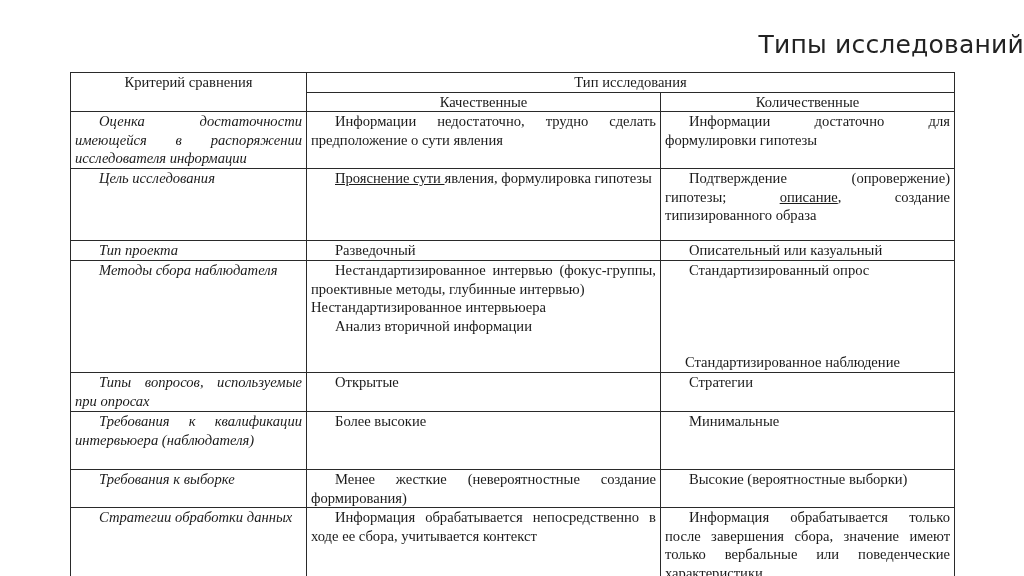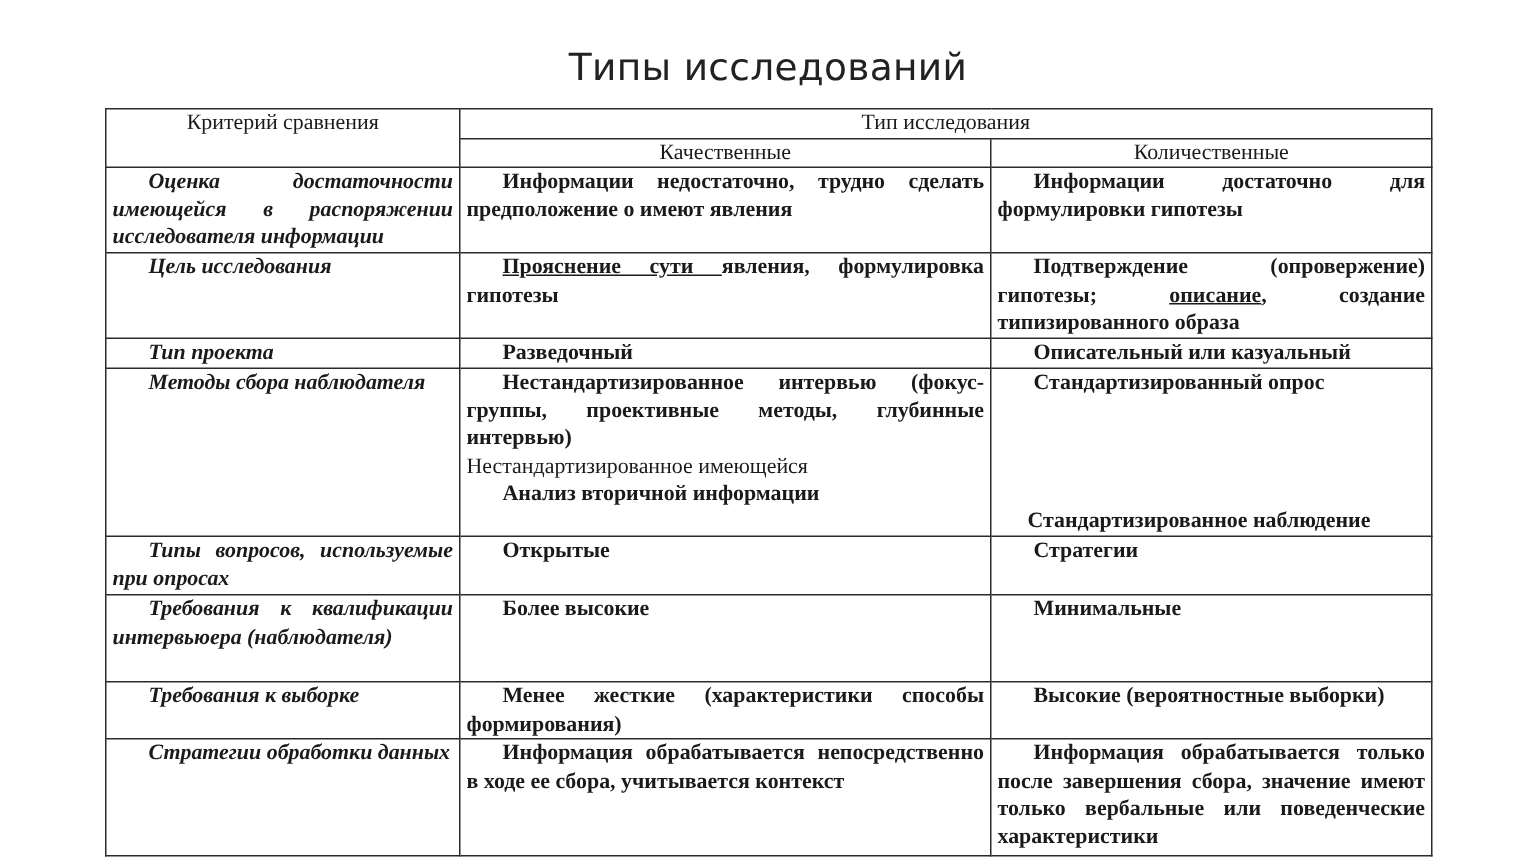--- a/index.html
+++ b/index.html
@@ -1,38 +1,38 @@
 <!DOCTYPE html>
 <html><head>
   <meta charset="utf-8">
   <style>
     html, body { margin: 0; padding: 0; }
     body {
       width: 1024px; height: 576px; background: #ffffff; position: relative; overflow: hidden;
       font-family: "Liberation Serif", serif; color: #1a1a1a;
     }
     .title {
-      position: absolute; left: 0; top: 30px; width: 1024px; text-align: center;
+      position: absolute; left: 0; top: 30px; width: 1024px; text-align: right;
       font-family: "DejaVu Sans", sans-serif; font-size: 25px; color: #222;
       letter-spacing: 0.2px;
     }
     table.grid {
       position: absolute; left: 70px; top: 72px;
       border-collapse: collapse; table-layout: fixed;
       width: 884px;
       font-size: 14.6px; line-height: 18.6px;
     }
     table.grid td, table.grid th {
       border: 1.6px solid #2a2a2a; vertical-align: top; padding: 0 4px;
       text-align: justify; text-align-last: left;
     }
     table.grid th { font-weight: normal; text-align: right; text-align-last: center; }
     th.crit { font-weight: bold; vertical-align: top; padding-top: 1px; }
     td.crit { font-style: italic; }
-    .ind { text-indent: 24px; font-weight: bold; }
+    .ind { text-indent: 24px; }
     .u { text-decoration: underline; }
   </style>
 </head>
 <body>
 
 <div class="title">Типы исследований</div>
 
 <table class="grid">
   <colgroup>
     <col style="width:236px">
@@ -44,41 +44,41 @@
     <th class="crit" rowspan="2">Критерий сравнения</th>
     <th colspan="2">Тип исследования</th>
   </tr>
   <tr style="height:19px">
     <th>Качественные</th>
     <th>Количественные</th>
   </tr>
 
   <tr style="height:56px">
     <td class="crit ind">Оценка достаточности имеющейся в распоряжении исследователя информации</td>
-    <td class="ind">Информации недостаточно, трудно сделать предположение о имеют явления</td>
+    <td class="ind">Информации недостаточно, трудно сделать предположение о сути явления</td>
     <td class="ind">Информации достаточно для формулировки гипотезы</td>
   </tr>
 
-  <tr style="height:57px">
+  <tr style="height:72px">
     <td class="crit ind">Цель исследования</td>
     <td class="ind"><span class="u">Прояснение сути </span><span>явления, формулировка гипотезы</span></td>
     <td class="ind"><span>Подтверждение (опровержение) гипотезы; </span><span class="u">описание</span><span>, создание типизированного образа</span></td>
   </tr>
 
   <tr style="height:20px">
     <td class="crit ind">Тип проекта</td>
     <td class="ind">Разведочный</td>
     <td class="ind">Описательный или казуальный</td>
   </tr>
 
   <tr style="height:112px">
     <td class="crit ind">Методы сбора наблюдателя</td>
     <td>
       <div class="ind">Нестандартизированное интервью (фокус-группы, проективные методы, глубинные интервью)</div>
-      <div>Нестандартизированное имеющейся</div>
+      <div>Нестандартизированное интервьюера</div>
       <div class="ind">Анализ вторичной информации</div>
     </td>
     <td style="position:relative;">
       <div class="ind">Стандартизированный опрос</div>
       <div class="ind" style="position:absolute; bottom:0; left:0;">Стандартизированное наблюдение</div>
     </td>
   </tr>
 
   <tr style="height:39px">
     <td class="crit ind">Типы вопросов, используемые при опросах</td>
@@ -87,21 +87,21 @@
   </tr>
 
   <tr style="height:58px">
     <td class="crit ind">Требования к квалификации интервьюера (наблюдателя)</td>
     <td class="ind">Более высокие</td>
     <td class="ind">Минимальные</td>
   </tr>
 
   <tr style="height:36px">
     <td class="crit ind">Требования к выборке</td>
-    <td class="ind">Менее жесткие (характеристики способы формирования)</td>
+    <td class="ind">Менее жесткие (невероятностные создание формирования)</td>
     <td class="ind">Высокие (вероятностные выборки)</td>
   </tr>
 
   <tr style="height:78px">
     <td class="crit ind">Стратегии обработки данных</td>
     <td class="ind">Информация обрабатывается непосредственно в ходе ее сбора, учитывается контекст</td>
     <td class="ind">Информация обрабатывается только после завершения сбора, значение имеют только вербальные или поведенческие характеристики</td>
   </tr>
 </tbody>
   </table>

